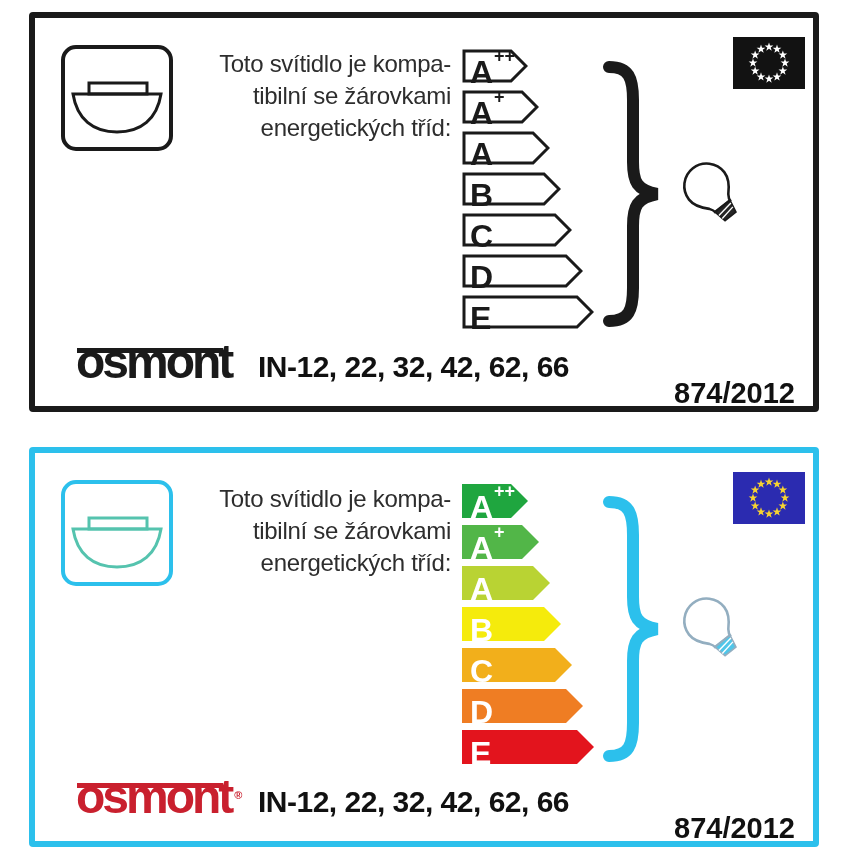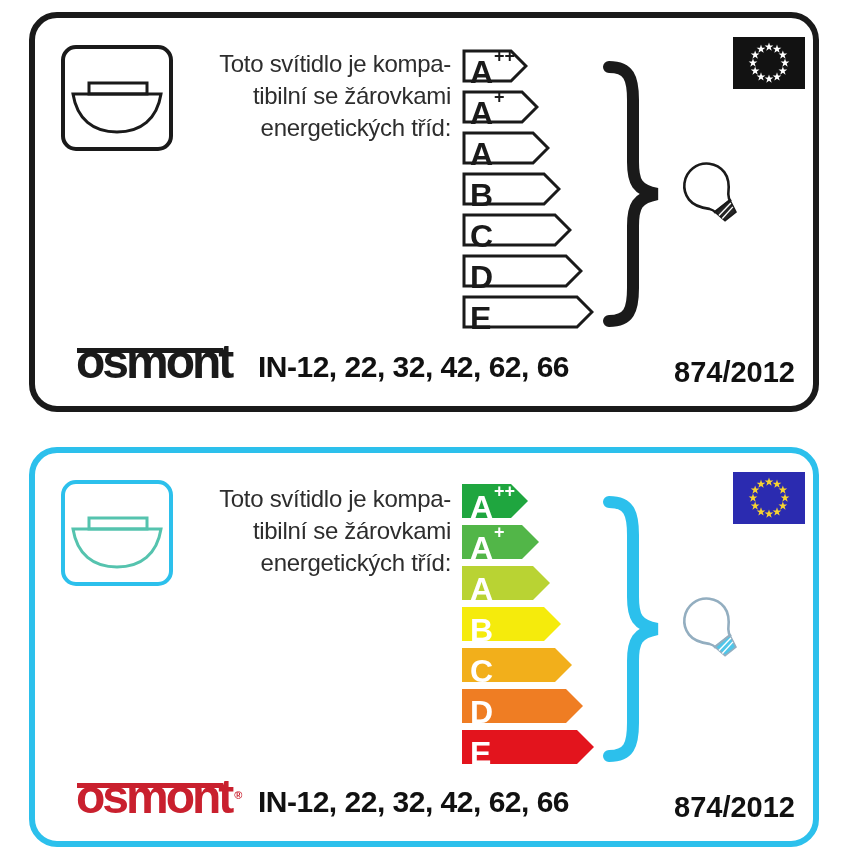--- a/index.html
+++ b/index.html
@@ -2,21 +2,21 @@
 <html><head>
 <meta charset="utf-8">
 <style>
   html, body { margin:0; padding:0; background:#ffffff; }
   #screen {
     position:relative; width:850px; height:850px; background:#ffffff;
     font-family:"Liberation Sans", sans-serif; overflow:hidden;
   }
   .panel {
     position:absolute; left:29px; width:778px; height:388px;
-    border:6px solid var(--panel-border,#1a1a1a); border-radius:28px; background:#fff;text-decoration:underline;
+    border:6px solid var(--panel-border,#1a1a1a); border-radius:4px; background:#fff;text-decoration:underline;
   }
   .panel.p0 { top:12px; }
   .panel.p1 { top:447px; }
 
   .lamp-box {
     position:absolute; left:26px; top:27px; width:104px; height:98px;
     border:4px solid var(--lamp-box-border,#1a1a1a); border-radius:15px; background:#fff;
   }
   .lamp-box svg { display:block; width:100%; height:100%; }
   .lamp-box .lamp-part { fill:none; stroke:var(--lamp-stroke,#1a1a1a); stroke-width:3; }
@@ -56,21 +56,21 @@
     content:""; position:absolute; left:1px; right:8px; top:10px; height:5px;
     background:currentColor;
   }
   .brand .reg { position:absolute; top:-2px; right:-11px; font-size:11px; letter-spacing:0; font-weight:700; }
 
   .models {
     position:absolute; left:203px; top:332px; font-size:30px; font-weight:700;
     letter-spacing:-0.5px; color:var(--footer-color,#111);margin-left:20px;
   }
   .regulation {
-    position:absolute; right:18px; top:338px; font-size:29px; font-weight:700;
+    position:absolute; right:18px; top:359px; font-size:29px; font-weight:700;
     color:var(--footer-color,#111);
     text-align:right;
   }
 </style>
 </head>
 <body>
 
 <div id="screen">
 
   <section class="panel p0" style="--panel-border: #1a1a1a; --lamp-box-border: #1a1a1a; --lamp-stroke: #1a1a1a; --text-color: #2d2d2d; --arrow-stroke: #1a1a1a; --arrow-letter: #1a1a1a; --brace: #1a1a1a; --bulb-stroke: #1a1a1a; --bulb-base: #262626; --bulb-hatch: #ffffff; --flag-bg: #121212; --flag-stars: #ffffff; --brand-color: #1a1a1a; --footer-color: #111111;">

